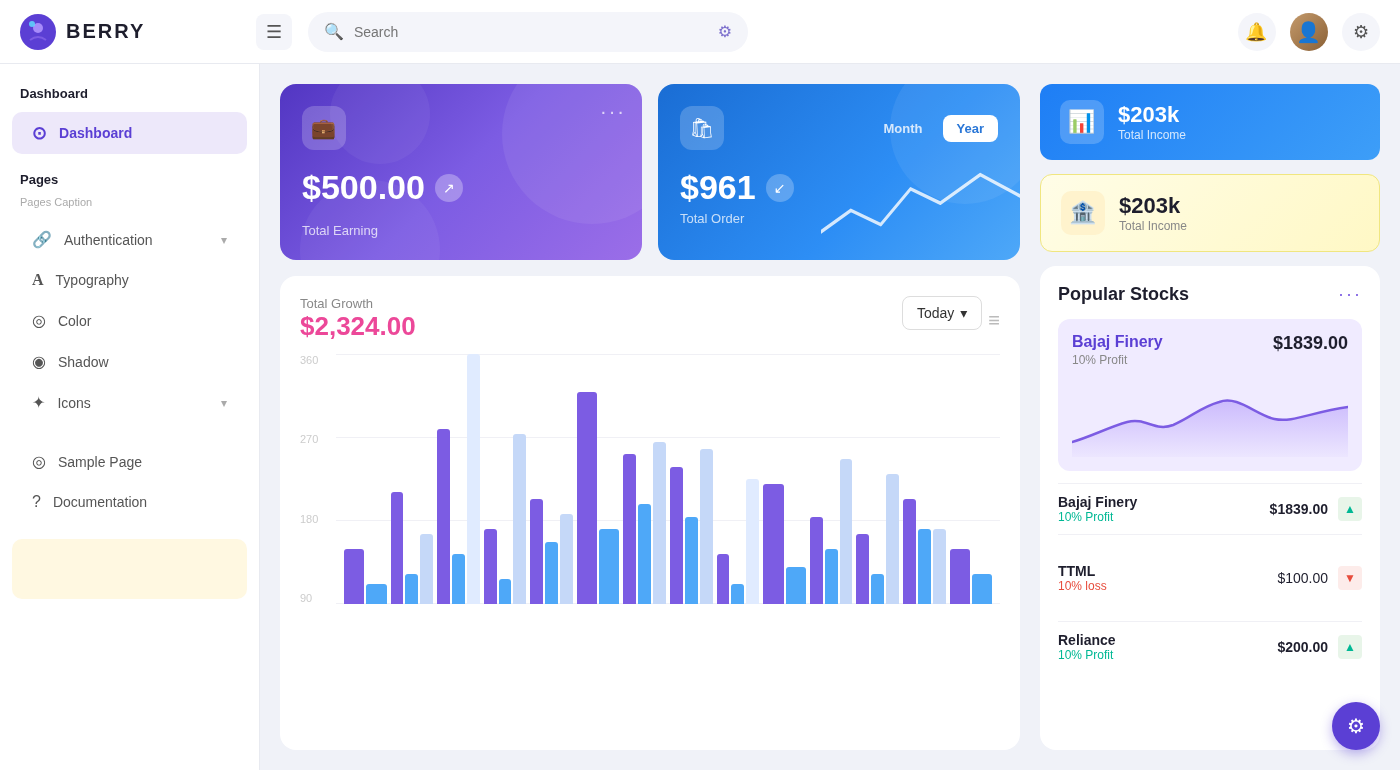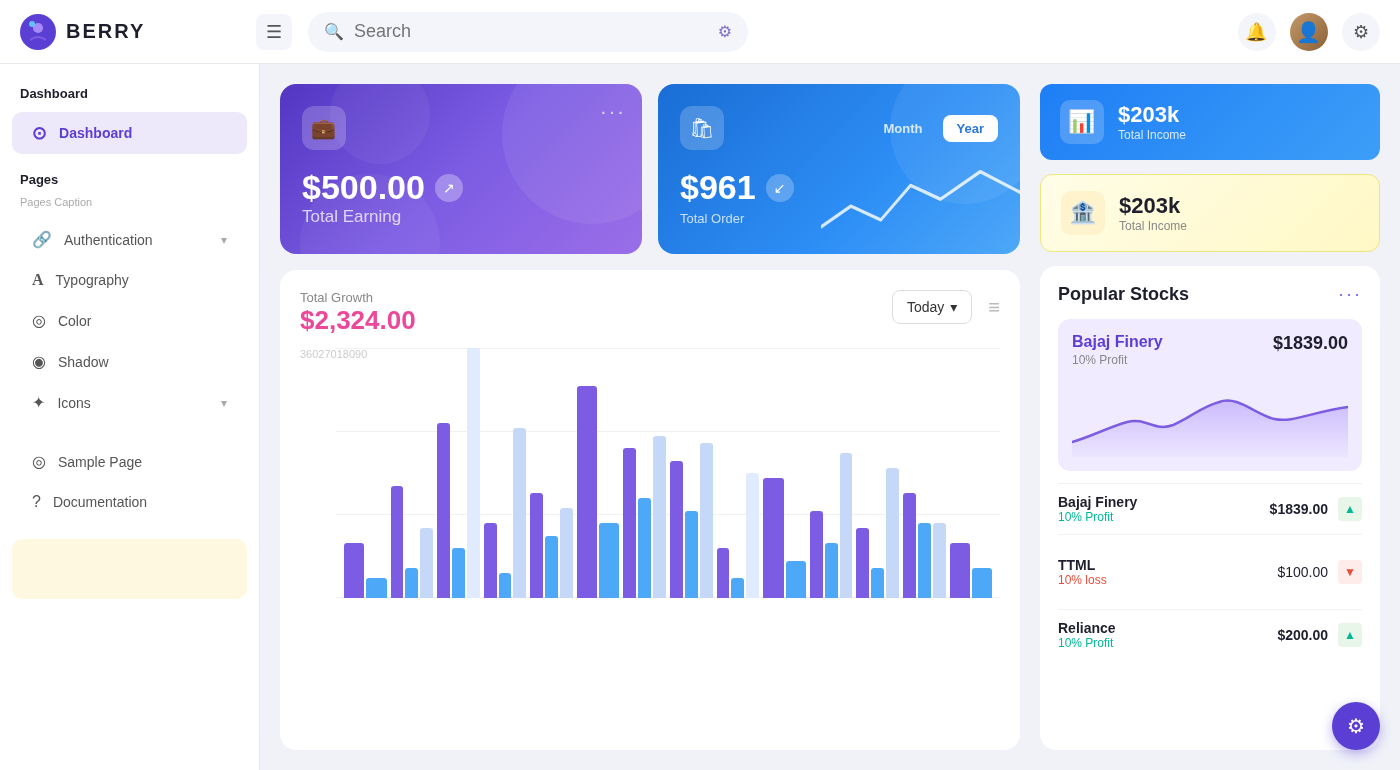--- a/index.html
+++ b/index.html
@@ -21,21 +21,21 @@
       <path d="M10 26 Q18 20 26 26" stroke="#7c5ce3" stroke-width="2" fill="none"></path>
       <circle cx="12" cy="10" r="3" fill="#60e4ff" opacity="0.8"></circle>
     </svg>
     <span style="font-size:20px;font-weight:900;color:#1e1e2d;letter-spacing:2px;">BERRY</span>
   </div>
 
   <button style="width:36px;height:36px;border:none;background:#f4f5fa;border-radius:8px;cursor:pointer;display:flex;align-items:center;justify-content:center;color:#555;font-size:18px;">☰</button>
 
   <div style="flex:1;max-width:440px;display:flex;align-items:center;background:#f4f5fa;border-radius:20px;padding:0 16px;gap:10px;height:40px;">
     <span style="color:#aaa;font-size:16px;">🔍</span>
-    <input type="text" style="border: none; background: transparent; outline: none; font-size: 18px; color: rgb(85, 85, 85); width: 100%;" placeholder="Search">
+    <input type="text" style="border: none; background: transparent; outline: none; font-size: 14px; color: rgb(85, 85, 85); width: 100%;" placeholder="Search">
     <span style="color:#7c6fcd;font-size:16px;cursor:pointer;">⚙</span>
   </div>
 
   <div style="margin-left:auto;display:flex;align-items:center;gap:14px;">
     <button style="width:38px;height:38px;border:none;background:#f4f5fa;border-radius:50%;cursor:pointer;display:flex;align-items:center;justify-content:center;color:#555;font-size:18px;">🔔</button>
     <div style="width:38px;height:38px;border-radius:50%;background:linear-gradient(135deg,#c49a6c,#8a6035);overflow:hidden;display:flex;align-items:center;justify-content:center;cursor:pointer;">
       <span style="font-size:20px;">👤</span>
     </div>
     <button style="width:38px;height:38px;border:none;background:#f4f5fa;border-radius:50%;cursor:pointer;display:flex;align-items:center;justify-content:center;color:#555;font-size:18px;">⚙</button>
   </div>
@@ -115,21 +115,21 @@
         <div style="flex:1;background:linear-gradient(135deg,#5236c2 0%,#7c5ce3 50%,#9b6ee8 100%);border-radius:16px;padding:22px;position:relative;overflow:hidden;min-height:170px;">
           <div style="position:absolute;top:-40px;right:-40px;width:180px;height:180px;background:rgba(255,255,255,0.07);border-radius:50%;"></div>
           <div style="position:absolute;bottom:-60px;left:20px;width:140px;height:140px;background:rgba(255,255,255,0.05);border-radius:50%;"></div>
           <div style="position:absolute;top:-20px;left:50px;width:100px;height:100px;background:rgba(255,255,255,0.05);border-radius:50%;"></div>
           <div style="width:44px;height:44px;background:rgba(255,255,255,0.2);border-radius:12px;display:flex;align-items:center;justify-content:center;font-size:20px;color:#fff;">💼</div>
           <span style="position:absolute;top:16px;right:16px;color:rgba(255,255,255,0.7);cursor:pointer;font-size:20px;letter-spacing:2px;">···</span>
           <div style="display:flex;align-items:center;gap:10px;margin-top:18px;">
             <span style="font-size:34px;font-weight:700;color:#fff;">$500.00</span>
             <div style="width:28px;height:28px;background:rgba(255,255,255,0.3);border-radius:50%;display:flex;align-items:center;justify-content:center;font-size:14px;color:#fff;">↗</div>
           </div>
-          <div style="color:rgba(255,255,255,0.75);font-size:17px;margin-top:0;">Total Earning</div>
+          <div style="color:rgba(255,255,255,0.75);font-size:13px;margin-top:16px;">Total Earning</div>
         </div>
 
         <div style="flex:1;background:linear-gradient(135deg,#1a6dd4 0%,#2d8ef5 60%,#4ea8f8 100%);border-radius:16px;padding:22px;position:relative;overflow:hidden;min-height:170px;">
           <div style="position:absolute;top:-30px;right:-20px;width:150px;height:150px;background:rgba(255,255,255,0.07);border-radius:50%;"></div>
 
           <div style="display:flex;align-items:center;justify-content:space-between;">
             <div style="width:44px;height:44px;background:rgba(255,255,255,0.2);border-radius:12px;display:flex;align-items:center;justify-content:center;font-size:20px;color:#fff;">🛍</div>
             <div style="display:flex;gap:6px;align-items:center;">
               <button style="padding:6px 14px;border-radius:8px;border:none;cursor:pointer;font-size:13px;font-weight:600;background:transparent;color:rgba(255,255,255,0.8);">Month</button>
               <button style="padding:6px 14px;border-radius:8px;border:none;cursor:pointer;font-size:13px;font-weight:600;background:#fff;color:#1a6dd4;">Year</button>
@@ -146,32 +146,32 @@
           </svg>
         </div>
       </div>
 
       <div style="background:#fff;border-radius:16px;padding:20px;flex:1;min-height:340px;">
         <div style="display:flex;align-items:flex-start;justify-content:space-between;margin-bottom:12px;">
           <div>
             <div style="font-size:13px;color:#888;">Total Growth</div>
             <div style="font-size:26px;font-weight:700;color:#ec4899;">$2,324.00</div>
           </div>
-          <div style="display:flex;align-items:center;gap:16px;">
+          <div style="display:flex;align-items:flex-end;gap:6px;">
             <button style="display:flex;align-items:center;gap:6px;border:1px solid #ddd;border-radius:8px;padding:8px 14px;background:#fff;cursor:pointer;font-size:14px;color:#333;">
               <span>Today</span>
               <span>▾</span>
             </button>
             <span style="font-size:20px;color:#bbb;cursor:pointer;line-height:1;">≡</span>
           </div>
         </div>
 
         <div style="position:relative;height:250px;display:flex;">
 
-          <div style="display:flex;flex-direction:row;justify-content:space-between;width:36px;padding-bottom:0;">
+          <div style="display:flex;flex-direction:column;justify-content:space-between;width:36px;padding-bottom:0;">
             <span style="font-size:11px;color:#ccc;">360</span>
             <span style="font-size:11px;color:#ccc;">270</span>
             <span style="font-size:11px;color:#ccc;">180</span>
             <span style="font-size:11px;color:#ccc;">90</span>
           </div>
 
           <div style="flex:1;position:relative;">
 
             <div style="position:absolute;left:0;right:0;top:0;bottom:0;display:flex;flex-direction:column;justify-content:space-between;pointer-events:none;">
               <div style="border-top:1px solid #f0f0f5;width:100%;"></div>
@@ -320,21 +320,21 @@
             <div>
               <div style="font-size:14px;font-weight:600;color:#1e1e2d;">Bajaj Finery</div>
               <div style="font-size:12px;color:#00b894;">10% Profit</div>
             </div>
             <div style="display:flex;align-items:center;gap:10px;">
               <span style="font-size:14px;font-weight:700;color:#1e1e2d;">$1839.00</span>
               <div style="background:#e8f5e9;color:#00b894;width:24px;height:24px;border-radius:4px;display:flex;align-items:center;justify-content:center;font-size:12px;">▲</div>
             </div>
           </div>
 
-          <div style="display:flex;align-items:center;justify-content:space-between;padding:22px 0;border-top:1px solid #f0f0f5;">
+          <div style="display:flex;align-items:center;justify-content:space-between;padding:28px 0;border-top:1px solid #f0f0f5;">
             <div>
               <div style="font-size:14px;font-weight:600;color:#1e1e2d;">TTML</div>
               <div style="font-size:12px;color:#e74c3c;">10% loss</div>
             </div>
             <div style="display:flex;align-items:center;gap:10px;">
               <span style="font-size:14px;font-weight:400;color:#1e1e2d;margin-left:32px;">$100.00</span>
               <div style="background:#fdecea;color:#e74c3c;width:24px;height:24px;border-radius:4px;display:flex;align-items:center;justify-content:center;font-size:12px;">▼</div>
             </div>
           </div>
 

